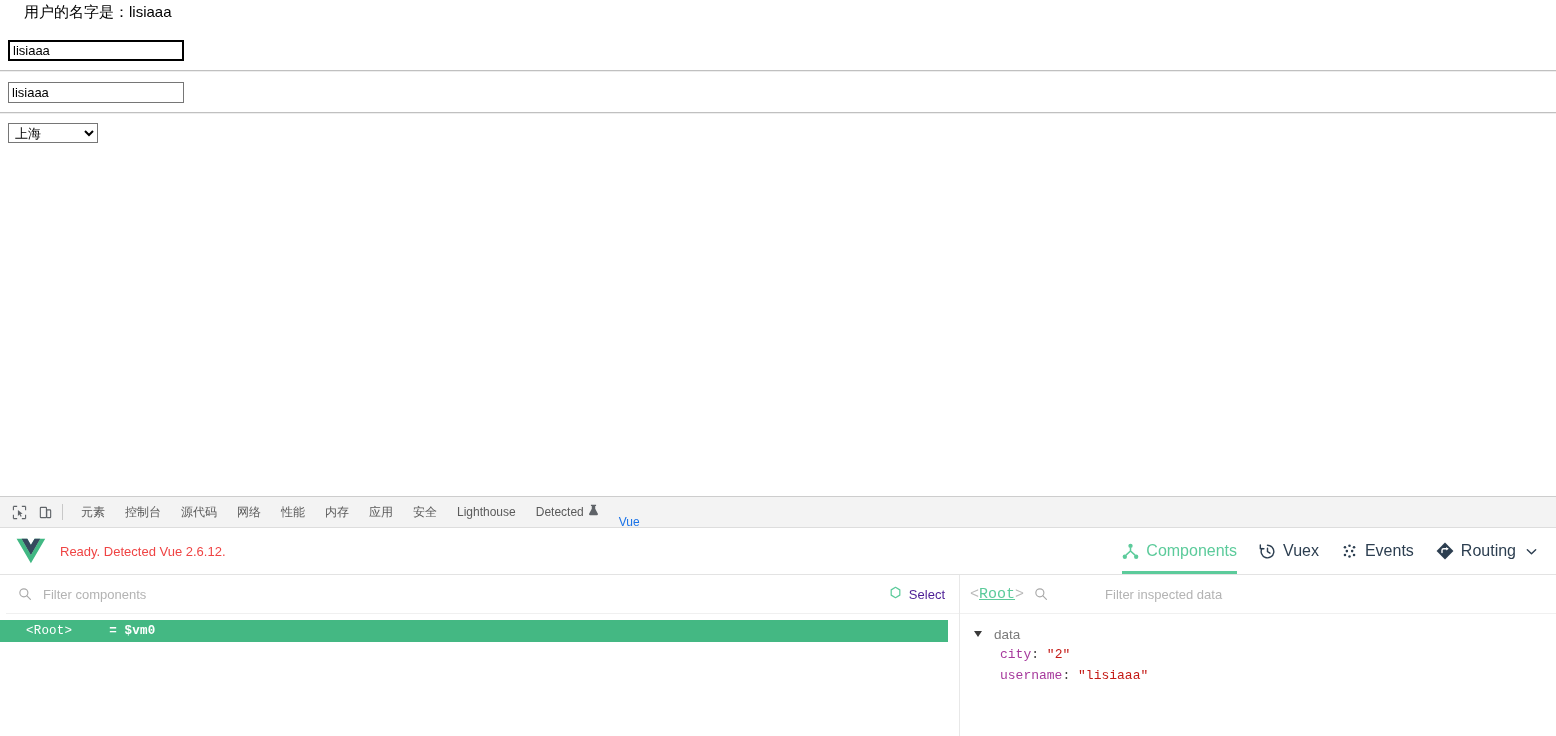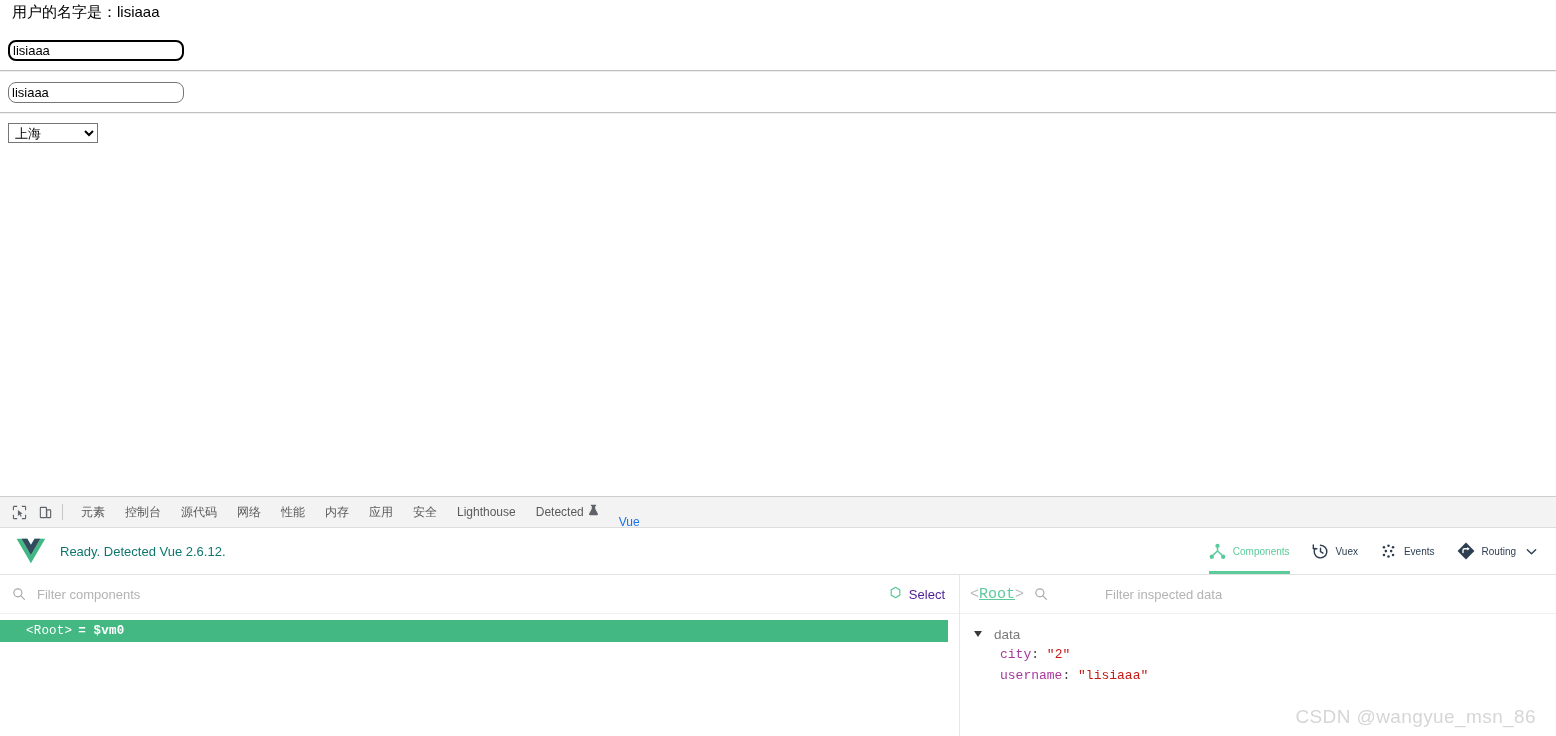--- a/index.html
+++ b/index.html
@@ -20,39 +20,38 @@
   .page-region {
     position: absolute;
     left: 0; top: 0;
     width: 1556px;
     height: 496px;
     background: #fff;
     overflow: hidden;
   }
   .page-title-line {
     position: absolute;
-    left: 12px;
+    left: 24px;
     top: 3px;
     font-size: 15px;
     color: #000;
     white-space: nowrap;
     font-family: "Liberation Sans", sans-serif;
   }
   .page-input {
     position: absolute;
     left: 8px;
     box-sizing: border-box;
     width: 176px;
     height: 21px;
     font-size: 13px;
     color: #000;
     padding: 1px 3px;
     background: #fff;
     font-family: "Liberation Sans", sans-serif;
-    border-radius: 8px;
   }
   .page-input.focused {
     top: 40px;
     border: 2px solid #000;
     outline: none;
   }
   .page-input.plain {
     top: 82px;
     border: 1px solid #767676;
   }
@@ -159,38 +158,38 @@
   }
   .vue-logo {
     margin-left: 16px;
     margin-right: 14px;
     width: 30px;
     height: 26px;
     display: block;
   }
   .vue-ready {
     font-size: 13px;
-    color: #0f766e;
+    color: #ef4444;
     font-family: "Liberation Sans", sans-serif;
   }
   .vue-tabs {
     position: absolute;
     right: 18px;
     top: 0;
     height: 46px;
     display: flex;
     align-items: center;
     gap: 22px;
   }
   .vue-tab {
     display: flex;
     align-items: center;
     gap: 7px;
     height: 46px;
-    font-size: 10px;
+    font-size: 16px;
     color: #2c3e50;
     cursor: pointer;
     position: relative;
     white-space: nowrap;
   }
   .vue-tab .vt-icon { display: flex; align-items: center; }
   .vue-tab.active { color: #5ccb9b; }
   .vue-tab.active::after {
     content: "";
     position: absolute;
@@ -213,20 +212,21 @@
     box-sizing: border-box;
     border-right: 1px solid #e8e8e8;
     position: relative;
   }
   .vue-toolbar {
     height: 38px;
     display: flex;
     align-items: center;
     border-bottom: 1px solid #f0f0f0;
     position: relative;
+    margin-left: 6px;
   }
   .search-icon-wrap {
     margin-left: 12px;
     margin-right: 9px;
     display: flex;
     align-items: center;
   }
   .filter-input {
     border: none;
     outline: none;
@@ -259,21 +259,21 @@
     align-items: center;
     color: #fff;
     font-family: "Liberation Mono", monospace;
     font-size: 12.5px;
     padding-left: 26px;
     width: 948px;
     box-sizing: border-box;
     cursor: pointer;
     letter-spacing: 0.2px;
   }
-  .tree-row .vm { font-weight: bold; }
+  .tree-row .vm { font-weight: bold; margin-left: 31px; }
 
   .vue-right {
     flex: 1;
     position: relative;
   }
   .insp-toolbar {
     height: 38px;
     display: flex;
     align-items: center;
     border-bottom: 1px solid #f0f0f0;
@@ -548,14 +548,13 @@
           </div>
           <div class="data-line">
             <span class="k">username</span><span class="colon">:</span>
             <span class="sv">"lisiaaa"</span>
           </div>
         </div>
       </div>
     </div>
   </div>
 
-  <div class="watermark">CSDN @wangyue_msn_86</div>
 </div>
 
 </body></html>

